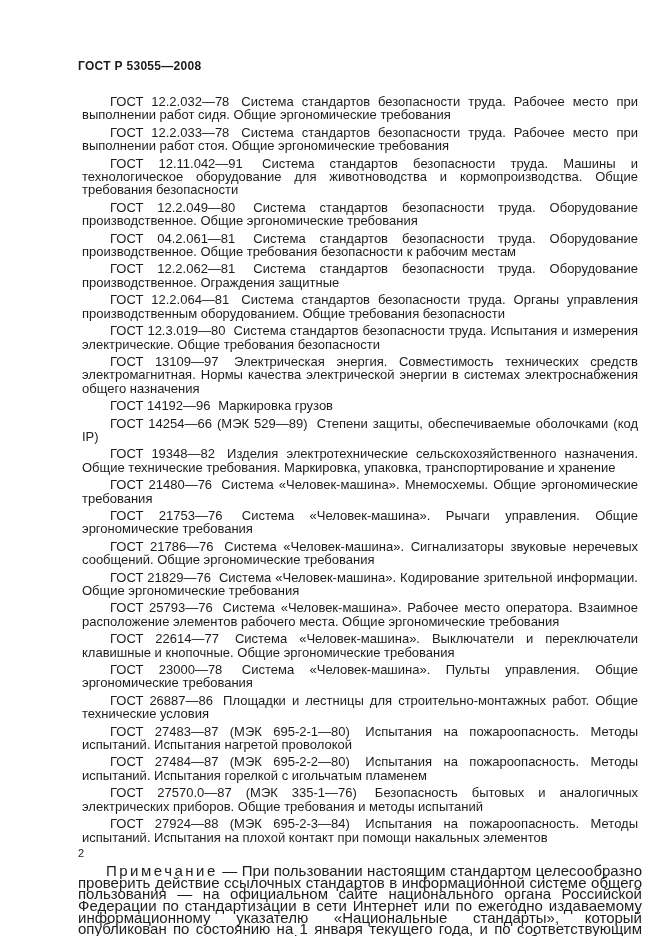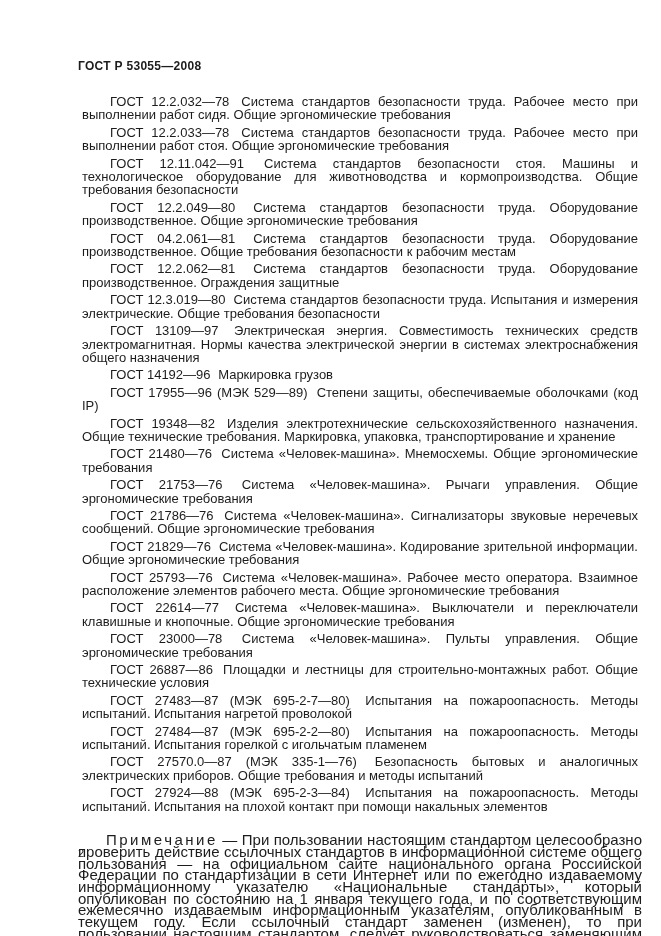--- a/index.html
+++ b/index.html
@@ -64,38 +64,39 @@
 
 <div class="page">
 
   <div class="doc-header">ГОСТ Р 53055—2008</div>
 
   <div class="content">
 
     <div id="references-list">
         <p class="ref"><span class="desig">ГОСТ 12.2.032—78</span> <span>Система стандартов безопасности труда. Рабочее место при выполнении работ сидя. Общие эргономические требования</span></p>
         <p class="ref"><span class="desig">ГОСТ 12.2.033—78</span> <span>Система стандартов безопасности труда. Рабочее место при выполнении работ стоя. Общие эргономические требования</span></p>
-        <p class="ref"><span class="desig">ГОСТ 12.11.042—91</span> <span>Система стандартов безопасности стоя. Машины и технологическое оборудование для животноводства и кормопроизводства. Общие требования безопасности</span></p>
+        <p class="ref"><span class="desig">ГОСТ 12.11.042—91</span> <span>Система стандартов безопасности труда. Машины и технологическое оборудование для животноводства и кормопроизводства. Общие требования безопасности</span></p>
         <p class="ref"><span class="desig">ГОСТ 12.2.049—80</span> <span>Система стандартов безопасности труда. Оборудование производственное. Общие эргономические требования</span></p>
         <p class="ref"><span class="desig">ГОСТ 04.2.061—81</span> <span>Система стандартов безопасности труда. Оборудование производственное. Общие требования безопасности к рабочим местам</span></p>
         <p class="ref"><span class="desig">ГОСТ 12.2.062—81</span> <span>Система стандартов безопасности труда. Оборудование производственное. Ограждения защитные</span></p>
+        <p class="ref"><span class="desig">ГОСТ 12.2.064—81</span> <span>Система стандартов безопасности труда. Органы управления производственным оборудованием. Общие требования безопасности</span></p>
         <p class="ref"><span class="desig">ГОСТ 12.3.019—80</span> <span>Система стандартов безопасности труда. Испытания и измерения электрические. Общие требования безопасности</span></p>
         <p class="ref"><span class="desig">ГОСТ 13109—97</span> <span>Электрическая энергия. Совместимость технических средств электромагнитная. Нормы качества электрической энергии в системах электроснабжения общего назначения</span></p>
         <p class="ref"><span class="desig">ГОСТ 14192—96</span> <span>Маркировка грузов</span></p>
-        <p class="ref"><span class="desig">ГОСТ 17955—96 (МЭК 529—89)</span> <span>Степени защиты, обеспечиваемые оболочками (код IP)</span></p>
+        <p class="ref"><span class="desig">ГОСТ 14254—66 (МЭК 529—89)</span> <span>Степени защиты, обеспечиваемые оболочками (код IP)</span></p>
         <p class="ref"><span class="desig">ГОСТ 19348—82</span> <span>Изделия электротехнические сельскохозяйственного назначения. Общие технические требования. Маркировка, упаковка, транспортирование и хранение</span></p>
         <p class="ref"><span class="desig">ГОСТ 21480—76</span> <span>Система «Человек-машина». Мнемосхемы. Общие эргономические требования</span></p>
         <p class="ref"><span class="desig">ГОСТ 21753—76</span> <span>Система «Человек-машина». Рычаги управления. Общие эргономические требования</span></p>
         <p class="ref"><span class="desig">ГОСТ 21786—76</span> <span>Система «Человек-машина». Сигнализаторы звуковые неречевых сообщений. Общие эргономические требования</span></p>
         <p class="ref"><span class="desig">ГОСТ 21829—76</span> <span>Система «Человек-машина». Кодирование зрительной информации. Общие эргономические требования</span></p>
         <p class="ref"><span class="desig">ГОСТ 25793—76</span> <span>Система «Человек-машина». Рабочее место оператора. Взаимное расположение элементов рабочего места. Общие эргономические требования</span></p>
         <p class="ref"><span class="desig">ГОСТ 22614—77</span> <span>Система «Человек-машина». Выключатели и переключатели клавишные и кнопочные. Общие эргономические требования</span></p>
         <p class="ref"><span class="desig">ГОСТ 23000—78</span> <span>Система «Человек-машина». Пульты управления. Общие эргономические требования</span></p>
         <p class="ref"><span class="desig">ГОСТ 26887—86</span> <span>Площадки и лестницы для строительно-монтажных работ. Общие технические условия</span></p>
-        <p class="ref"><span class="desig">ГОСТ 27483—87 (МЭК 695-2-7—80)</span> <span>Испытания на пожароопасность. Методы испытаний. Испытания нагретой проволокой</span></p>
+        <p class="ref"><span class="desig">ГОСТ 27483—87 (МЭК 695-2-1—80)</span> <span>Испытания на пожароопасность. Методы испытаний. Испытания нагретой проволокой</span></p>
         <p class="ref"><span class="desig">ГОСТ 27484—87 (МЭК 695-2-2—80)</span> <span>Испытания на пожароопасность. Методы испытаний. Испытания горелкой с игольчатым пламенем</span></p>
         <p class="ref"><span class="desig">ГОСТ 27570.0—87 (МЭК 335-1—76)</span> <span>Безопасность бытовых и аналогичных электрических приборов. Общие требования и методы испытаний</span></p>
         <p class="ref"><span class="desig">ГОСТ 27924—88 (МЭК 695-2-3—84)</span> <span>Испытания на пожароопасность. Методы испытаний. Испытания на плохой контакт при помощи накальных элементов</span></p>
       </div>
 
     <p class="note">
       <span class="note-label">Примечание</span>
       <span>— При пользовании настоящим стандартом целесообразно проверить действие ссылочных стандартов в информационной системе общего пользования — на официальном сайте национального органа Российской Федерации по стандартизации в сети Интернет или по ежегодно издаваемому информационному указателю «Национальные стандарты», который опубликован по состоянию на 1 января текущего года, и по соответствующим ежемесячно издаваемым информационным указателям, опубликованным в текущем году. Если ссылочный стандарт заменен (изменен), то при пользовании настоящим стандартом, следует руководствоваться заменяющим (измененным) стандартом. Если ссылочный стандарт отменен без замены, то положение, в котором дана ссылка на него, применяется в части, не затрагивающей эту ссылку.</span>
     </p>
 

